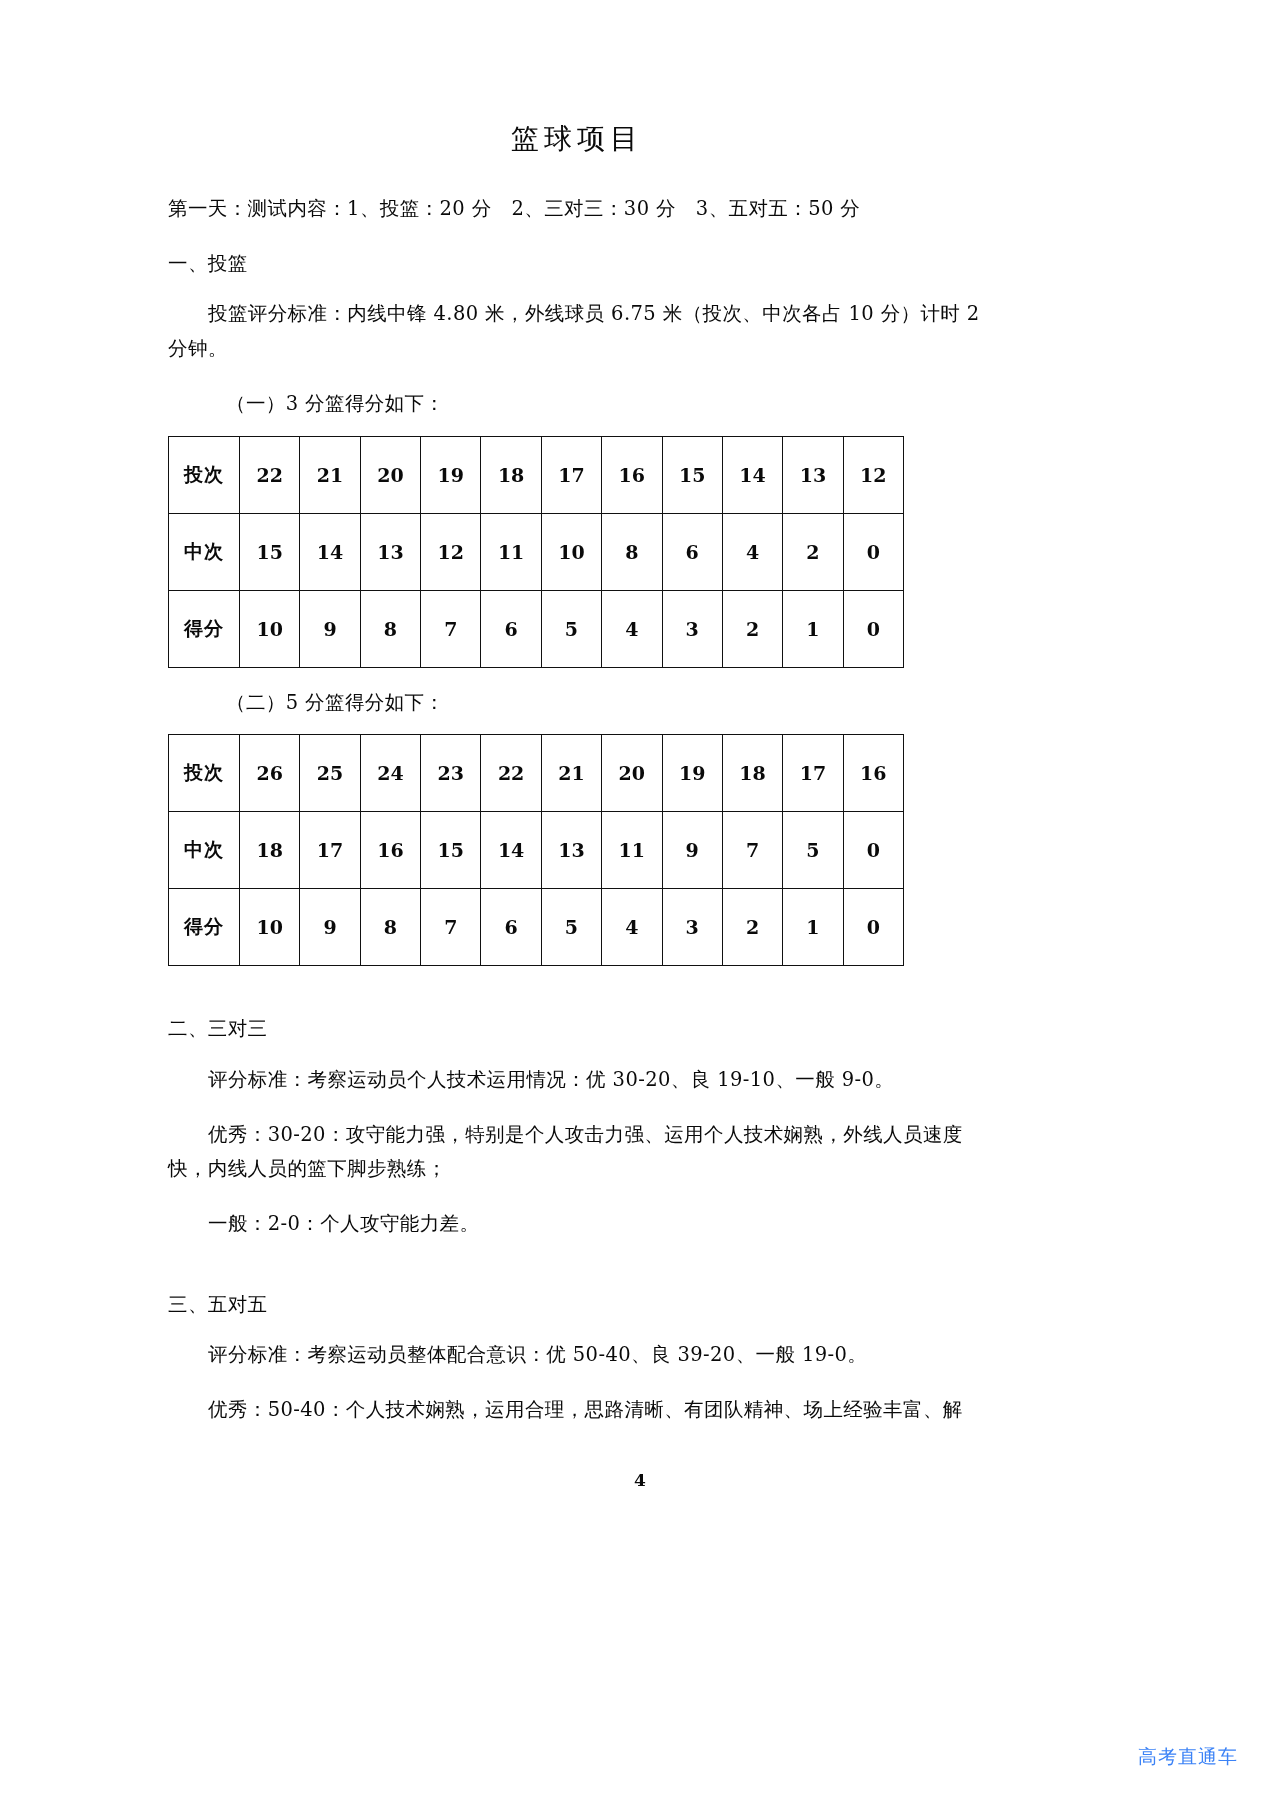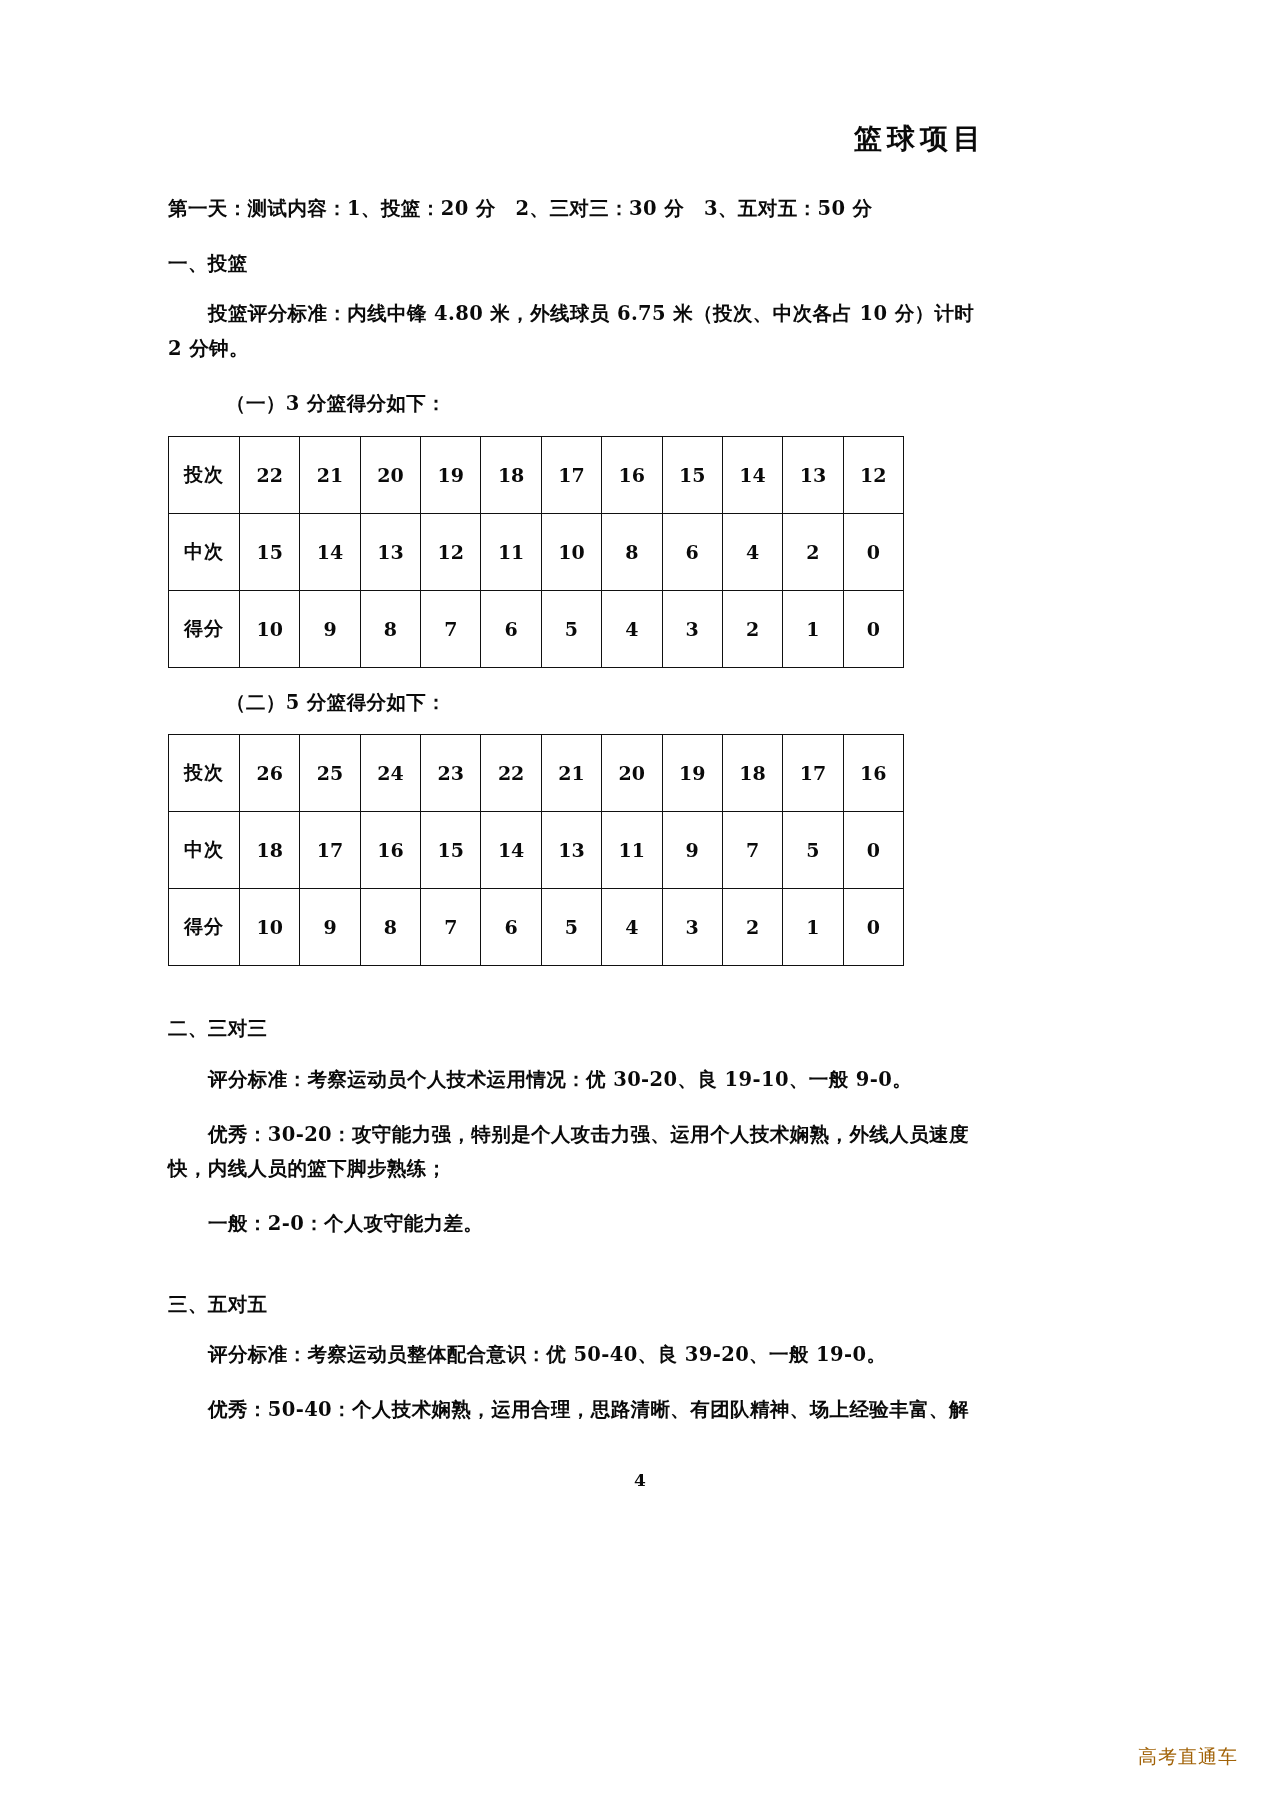--- a/index.html
+++ b/index.html
@@ -22,31 +22,31 @@
     height: 1810px;
     background: #ffffff;
   }
   .content {
     position: absolute;
     left: 168px;
     top: 120px;
     width: 818px;
   }
   .doc-title {
-    text-align: right;
+    text-align: center;
     font-size: 28px;
-    font-weight: bold;
+    font-weight: normal;
     letter-spacing: 5px;
     margin: 0 0 34px 0;
     font-family: "DejaVu Serif", "Liberation Serif", serif;
   }
   p {
     margin: 0 0 20px 0;
     font-size: 19.5px;
-    font-weight: bold;
+    font-weight: normal;
     line-height: 1.78;
     letter-spacing: 0.4px;
   }
   p.indent {
     text-indent: 40px;
   }
   p.indent2 {
     text-indent: 58px;
   }
   p.tight {
@@ -86,21 +86,21 @@
     text-align: center;
     font-size: 17px;
     font-weight: bold;
     font-family: "DejaVu Serif", "Liberation Serif", serif;
   }
   .watermark {
     position: absolute;
     right: 42px;
     top: 1744px;
     font-size: 19px;
-    color: #a16207;
+    color: #3b82f6;
     letter-spacing: 1px;
     font-family: "DejaVu Sans", "Liberation Sans", sans-serif;
   }
   .sec-head {
     margin-bottom: 16px;
   }
 </style>
 </head>
 <body>
 

